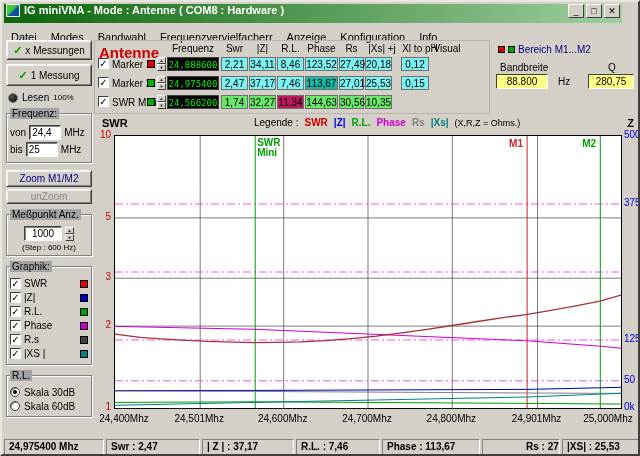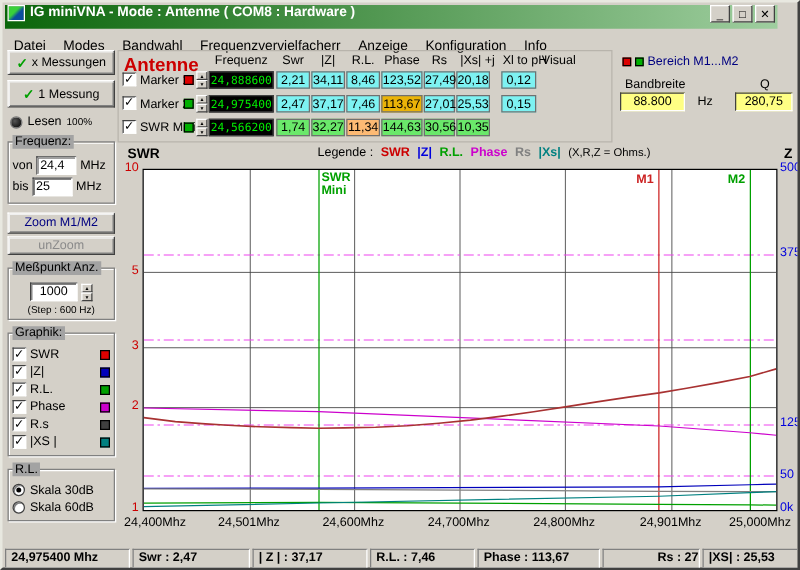--- a/index.html
+++ b/index.html
@@ -221,37 +221,37 @@
           <span class="mname">Marker 2</span>
           <span class="mswatch" style="background: rgb(0, 176, 0);"></span>
           <span class="spin mspin">
             <span>▲</span>
             <span>▼</span>
           </span>
           <span class="lcd">24,975400</span>
           <span class="mcell" style="left: 126px; width: 27px; background: rgb(125, 242, 242);">2,47</span>
           <span class="mcell" style="left: 154px; width: 27px; background: rgb(125, 242, 242);">37,17</span>
           <span class="mcell" style="left: 182px; width: 27px; background: rgb(125, 242, 242);">7,46</span>
-          <span class="mcell" style="left: 210px; width: 33px; background: #eab308;">113,67</span>
+          <span class="mcell" style="left: 210px; width: 33px; background: #14b8a6;">113,67</span>
           <span class="mcell" style="left: 244px; width: 25px; background: rgb(125, 242, 242);">27,01</span>
           <span class="mcell" style="left: 270px; width: 27px; background: rgb(125, 242, 242);">25,53</span>
           <span class="mcell" style="left: 306px; width: 28px; background: rgb(125, 242, 242);">0,15</span>
         </div>
         <div class="mrow" style="top: 54px;">
           <span class="cb">✓</span>
           <span class="mname">SWR Mini.</span>
           <span class="mswatch" style="background: rgb(0, 176, 0);"></span>
           <span class="spin mspin">
             <span>▲</span>
             <span>▼</span>
           </span>
           <span class="lcd">24,566200</span>
           <span class="mcell" style="left: 126px; width: 27px; background: rgb(106, 232, 106);">1,74</span>
           <span class="mcell" style="left: 154px; width: 27px; background: rgb(106, 232, 106);">32,27</span>
-          <span class="mcell" style="left: 182px; width: 27px; background: #fdba74;">11,34</span>
+          <span class="mcell" style="left: 182px; width: 27px; background: #be185d;">11,34</span>
           <span class="mcell" style="left: 210px; width: 33px; background: rgb(106, 232, 106);">144,63</span>
           <span class="mcell" style="left: 244px; width: 25px; background: rgb(106, 232, 106);">30,56</span>
           <span class="mcell" style="left: 270px; width: 27px; background: rgb(106, 232, 106);">10,35</span>
         </div>
       </div>
   </div>
 
   <div id="bereich">
     <div class="b-title">
       <span class="bsq" id="bsq1" style="background: rgb(221, 0, 0);"></span>

